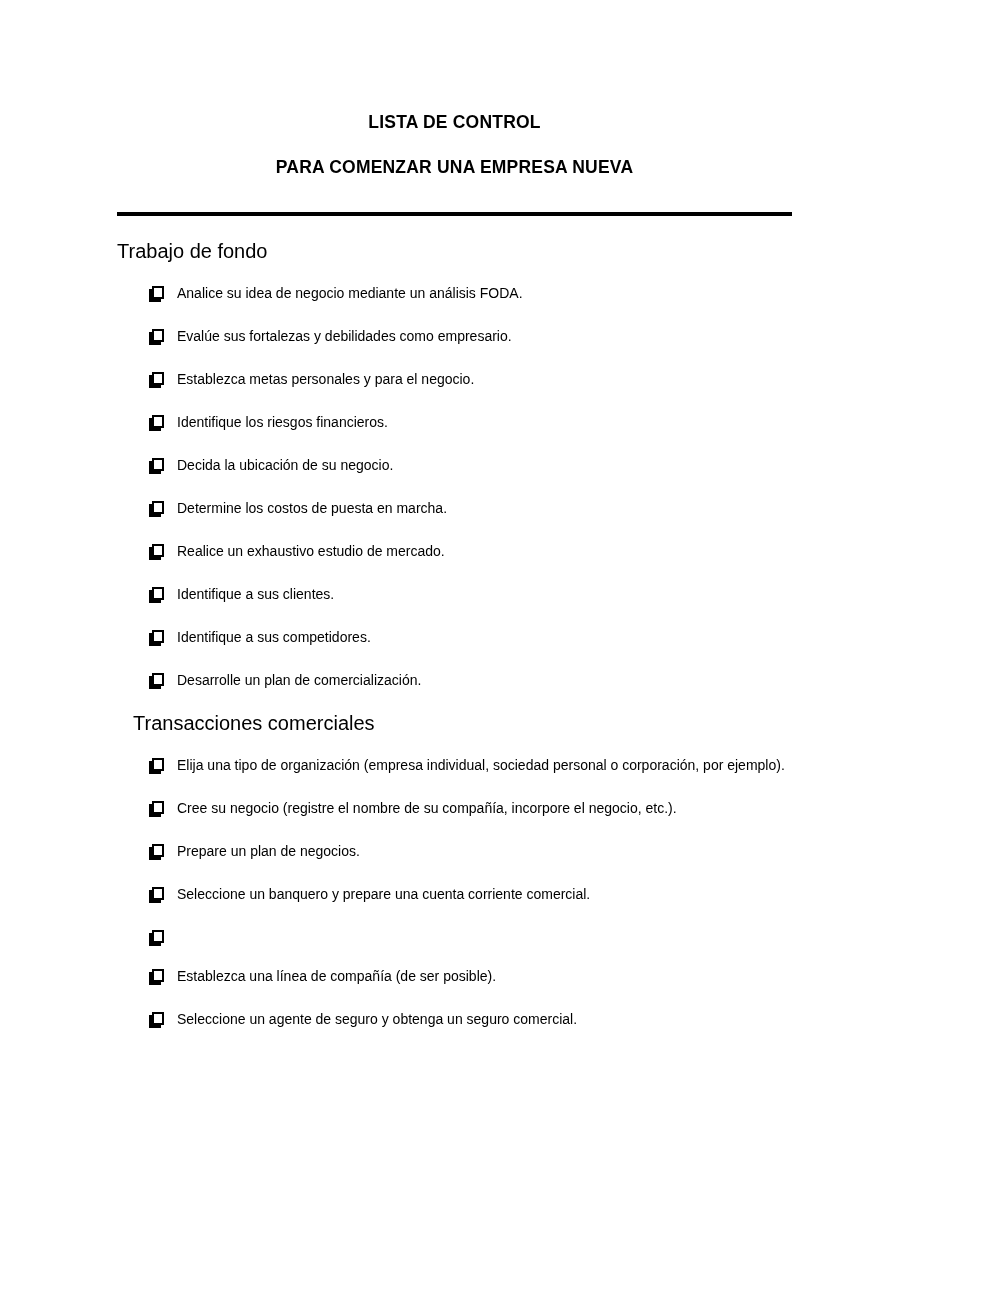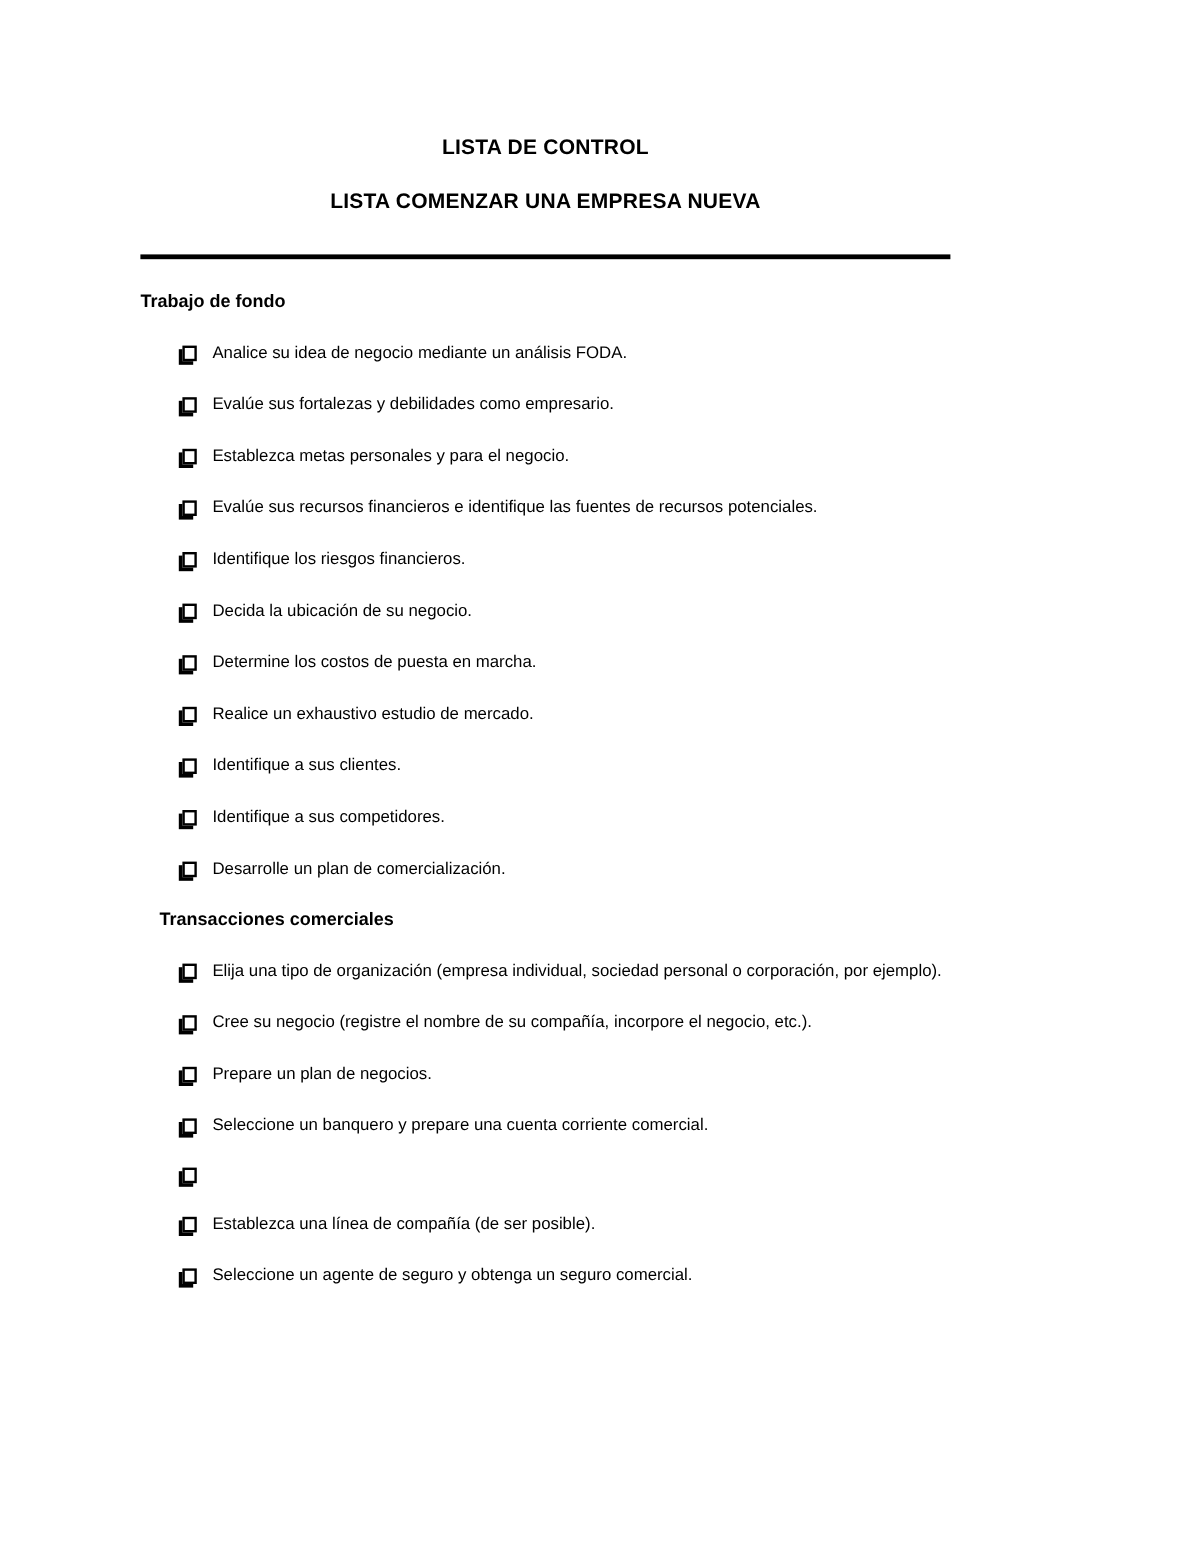--- a/index.html
+++ b/index.html
@@ -40,42 +40,42 @@
   }
 
   hr.title-rule {
     border: none;
     height: 4px;
     background: #000000;
     margin-top: 34px;
   }
 
   section.checklist-section h2.section-heading {
-    font-size: 15px;
-    font-weight: bold;
+    font-size: 20px;
+    font-weight: normal;
     line-height: 19px;
   }
 
   #sections section.checklist-section:nth-of-type(1) h2.section-heading {
     margin-top: 26px;
   }
 
   #sections section.checklist-section:nth-of-type(2) h2.section-heading {
     margin-top: 12px;
     padding-left: 16px;
   }
 
   ul.checklist {
     list-style: none;
     margin-top: 23px;
   }
 
   li.checklist-item {
     display: flex;
-    align-items: center;
+    align-items: flex-start;
     padding-left: 32px;
     margin-bottom: 24px;
     font-size: 14px;
     line-height: 19px;
   }
 
   span.checkbox {
     flex: 0 0 auto;
     display: inline-block;
     width: 12px;
@@ -91,21 +91,21 @@
     max-width: 642px;
   }
 </style>
 </head>
 <body>
 
 <div class="page">
 
   <header class="doc-header">
     <h1 class="doc-title">LISTA DE CONTROL</h1>
-    <h1 class="doc-title">LISTA COMENZAR UNA EMPRESA NUEVA</h1>
+    <h1 class="doc-title">PARA COMENZAR UNA EMPRESA NUEVA</h1>
   </header>
 
   <hr class="title-rule">
 
   <div id="sections">
   <section class="checklist-section">
     <h2 class="section-heading">Trabajo de fondo</h2>
     <ul class="checklist">
   <li class="checklist-item">
     <span class="checkbox"></span>
@@ -115,24 +115,20 @@
   <li class="checklist-item">
     <span class="checkbox"></span>
     <span class="item-text">Evalúe sus fortalezas y debilidades como empresario.</span>
   </li>
 
   <li class="checklist-item">
     <span class="checkbox"></span>
     <span class="item-text">Establezca metas personales y para el negocio.</span>
   </li>
 
-  <li class="checklist-item">
-    <span class="checkbox"></span>
-    <span class="item-text">Evalúe sus recursos financieros e identifique las fuentes de recursos potenciales.</span>
-  </li>
 
   <li class="checklist-item">
     <span class="checkbox"></span>
     <span class="item-text">Identifique los riesgos financieros.</span>
   </li>
 
   <li class="checklist-item">
     <span class="checkbox"></span>
     <span class="item-text">Decida la ubicación de su negocio.</span>
   </li>

